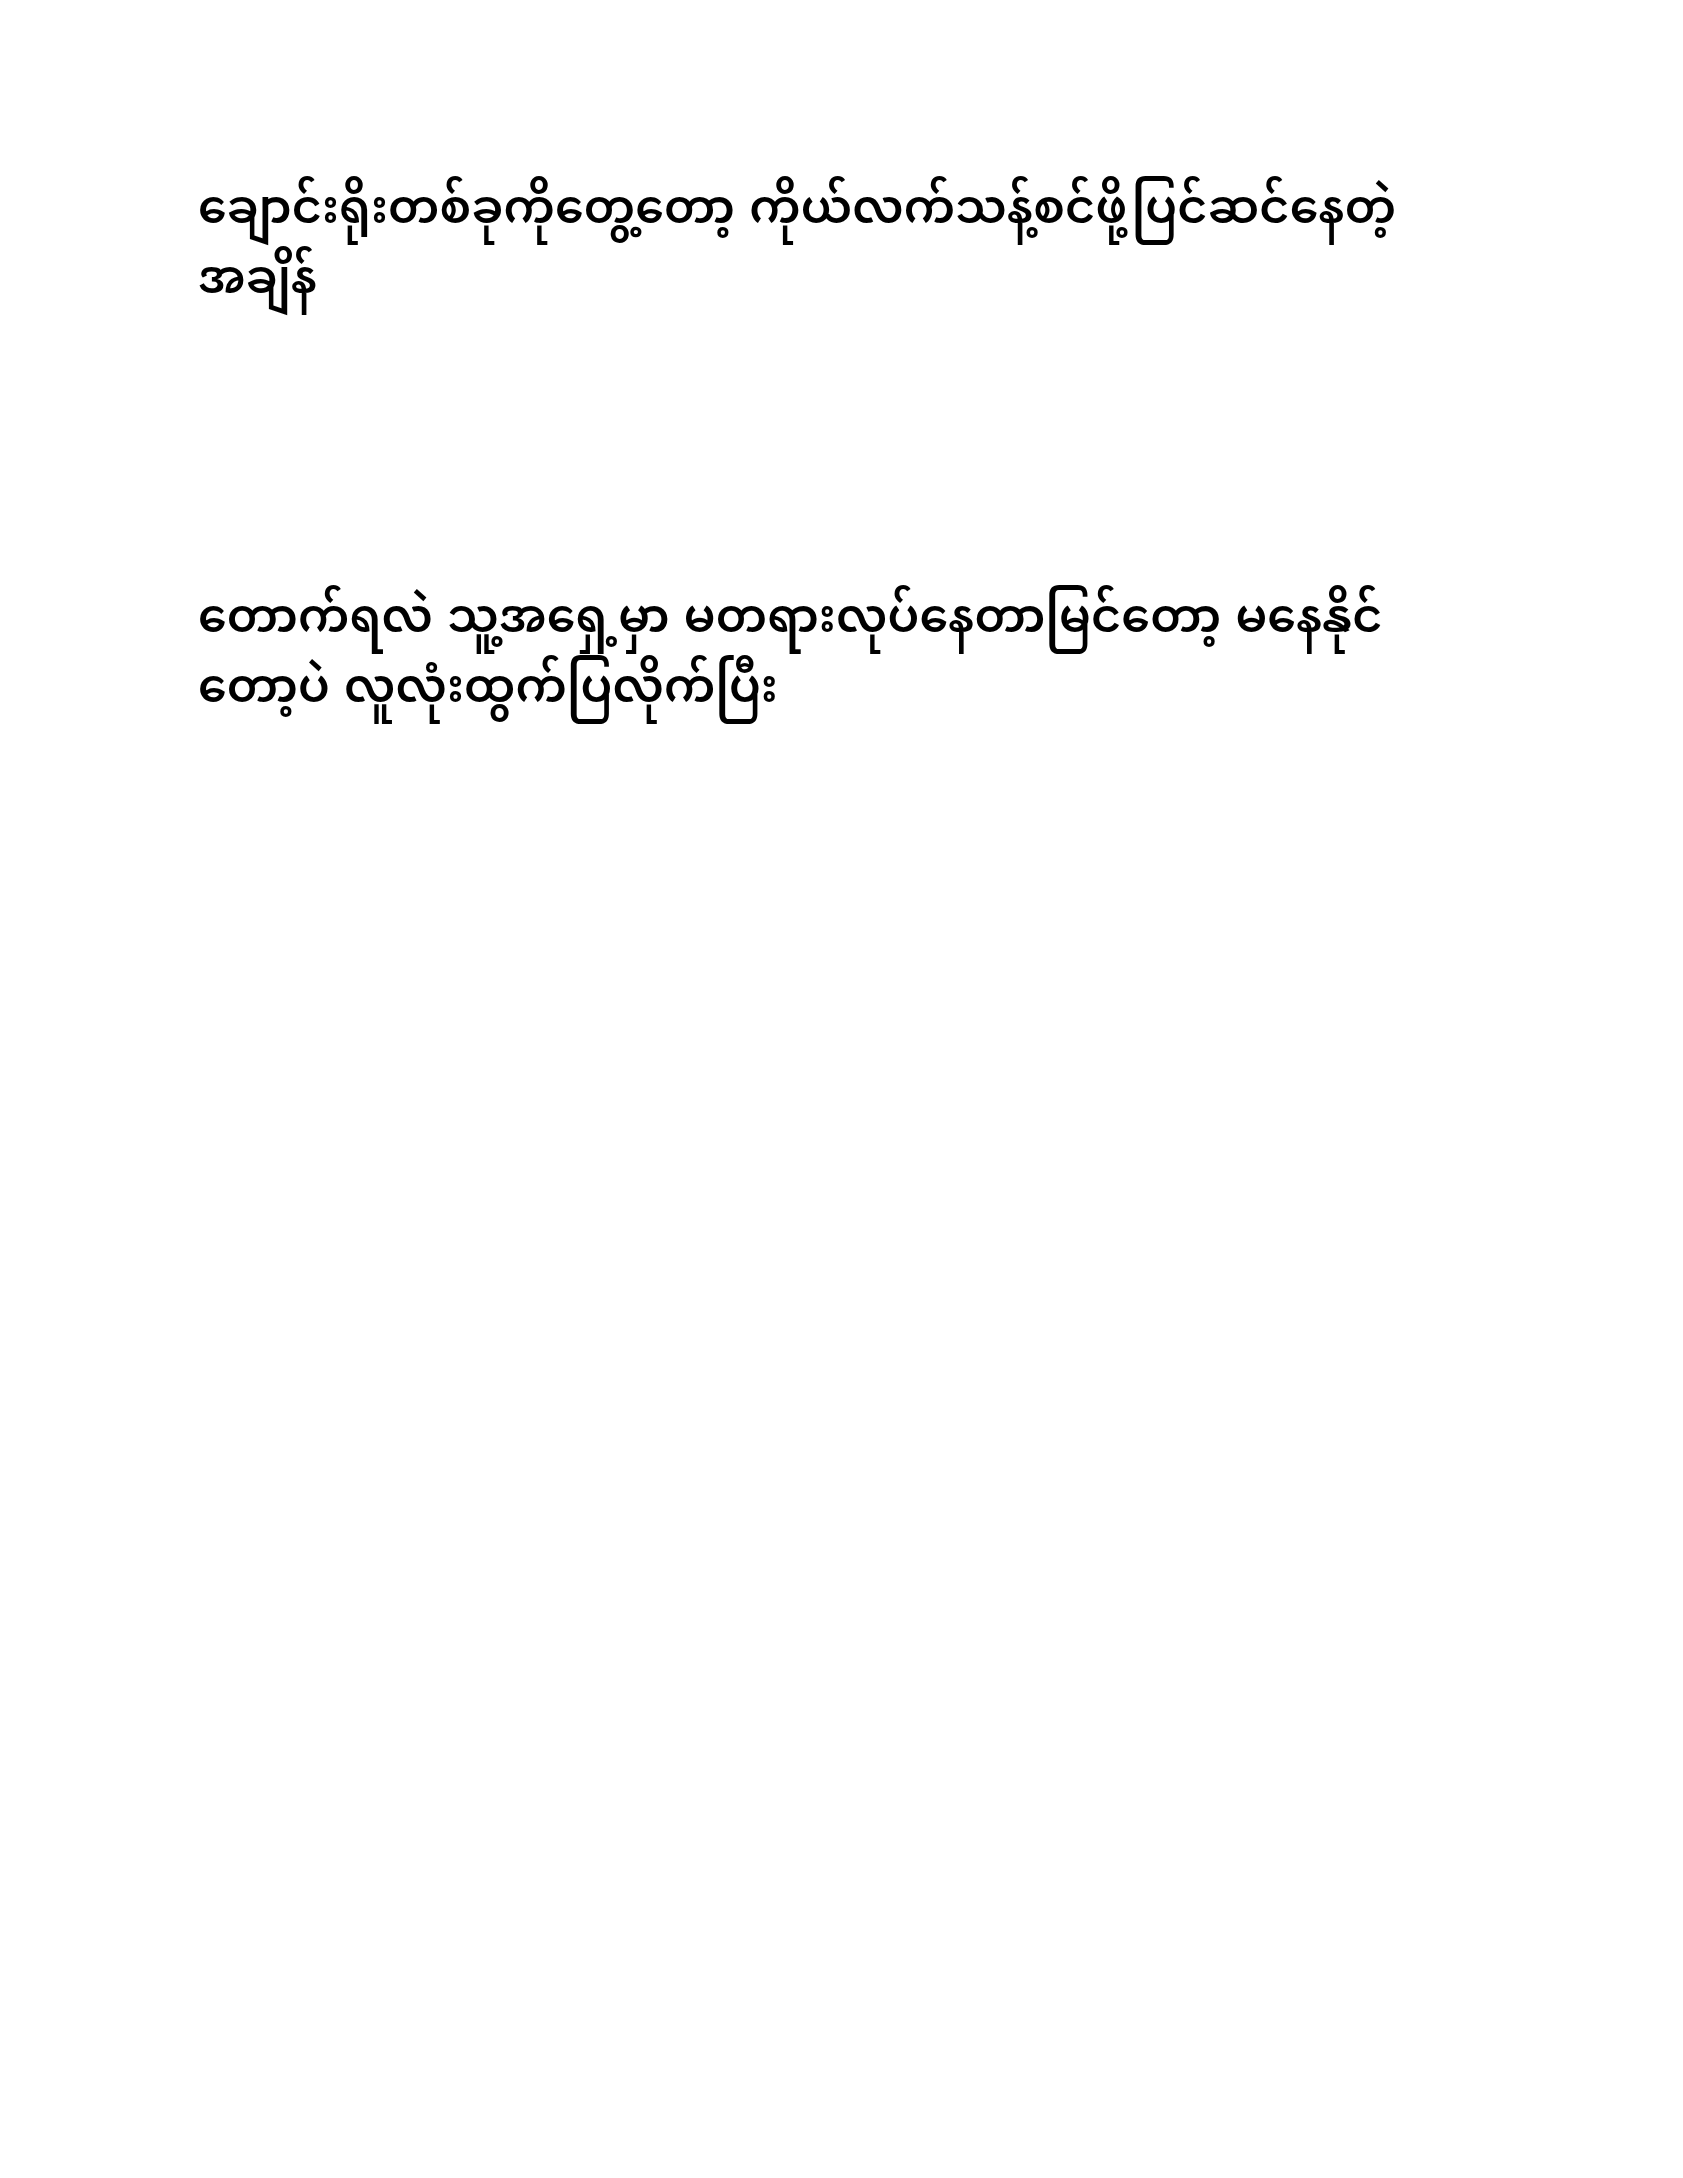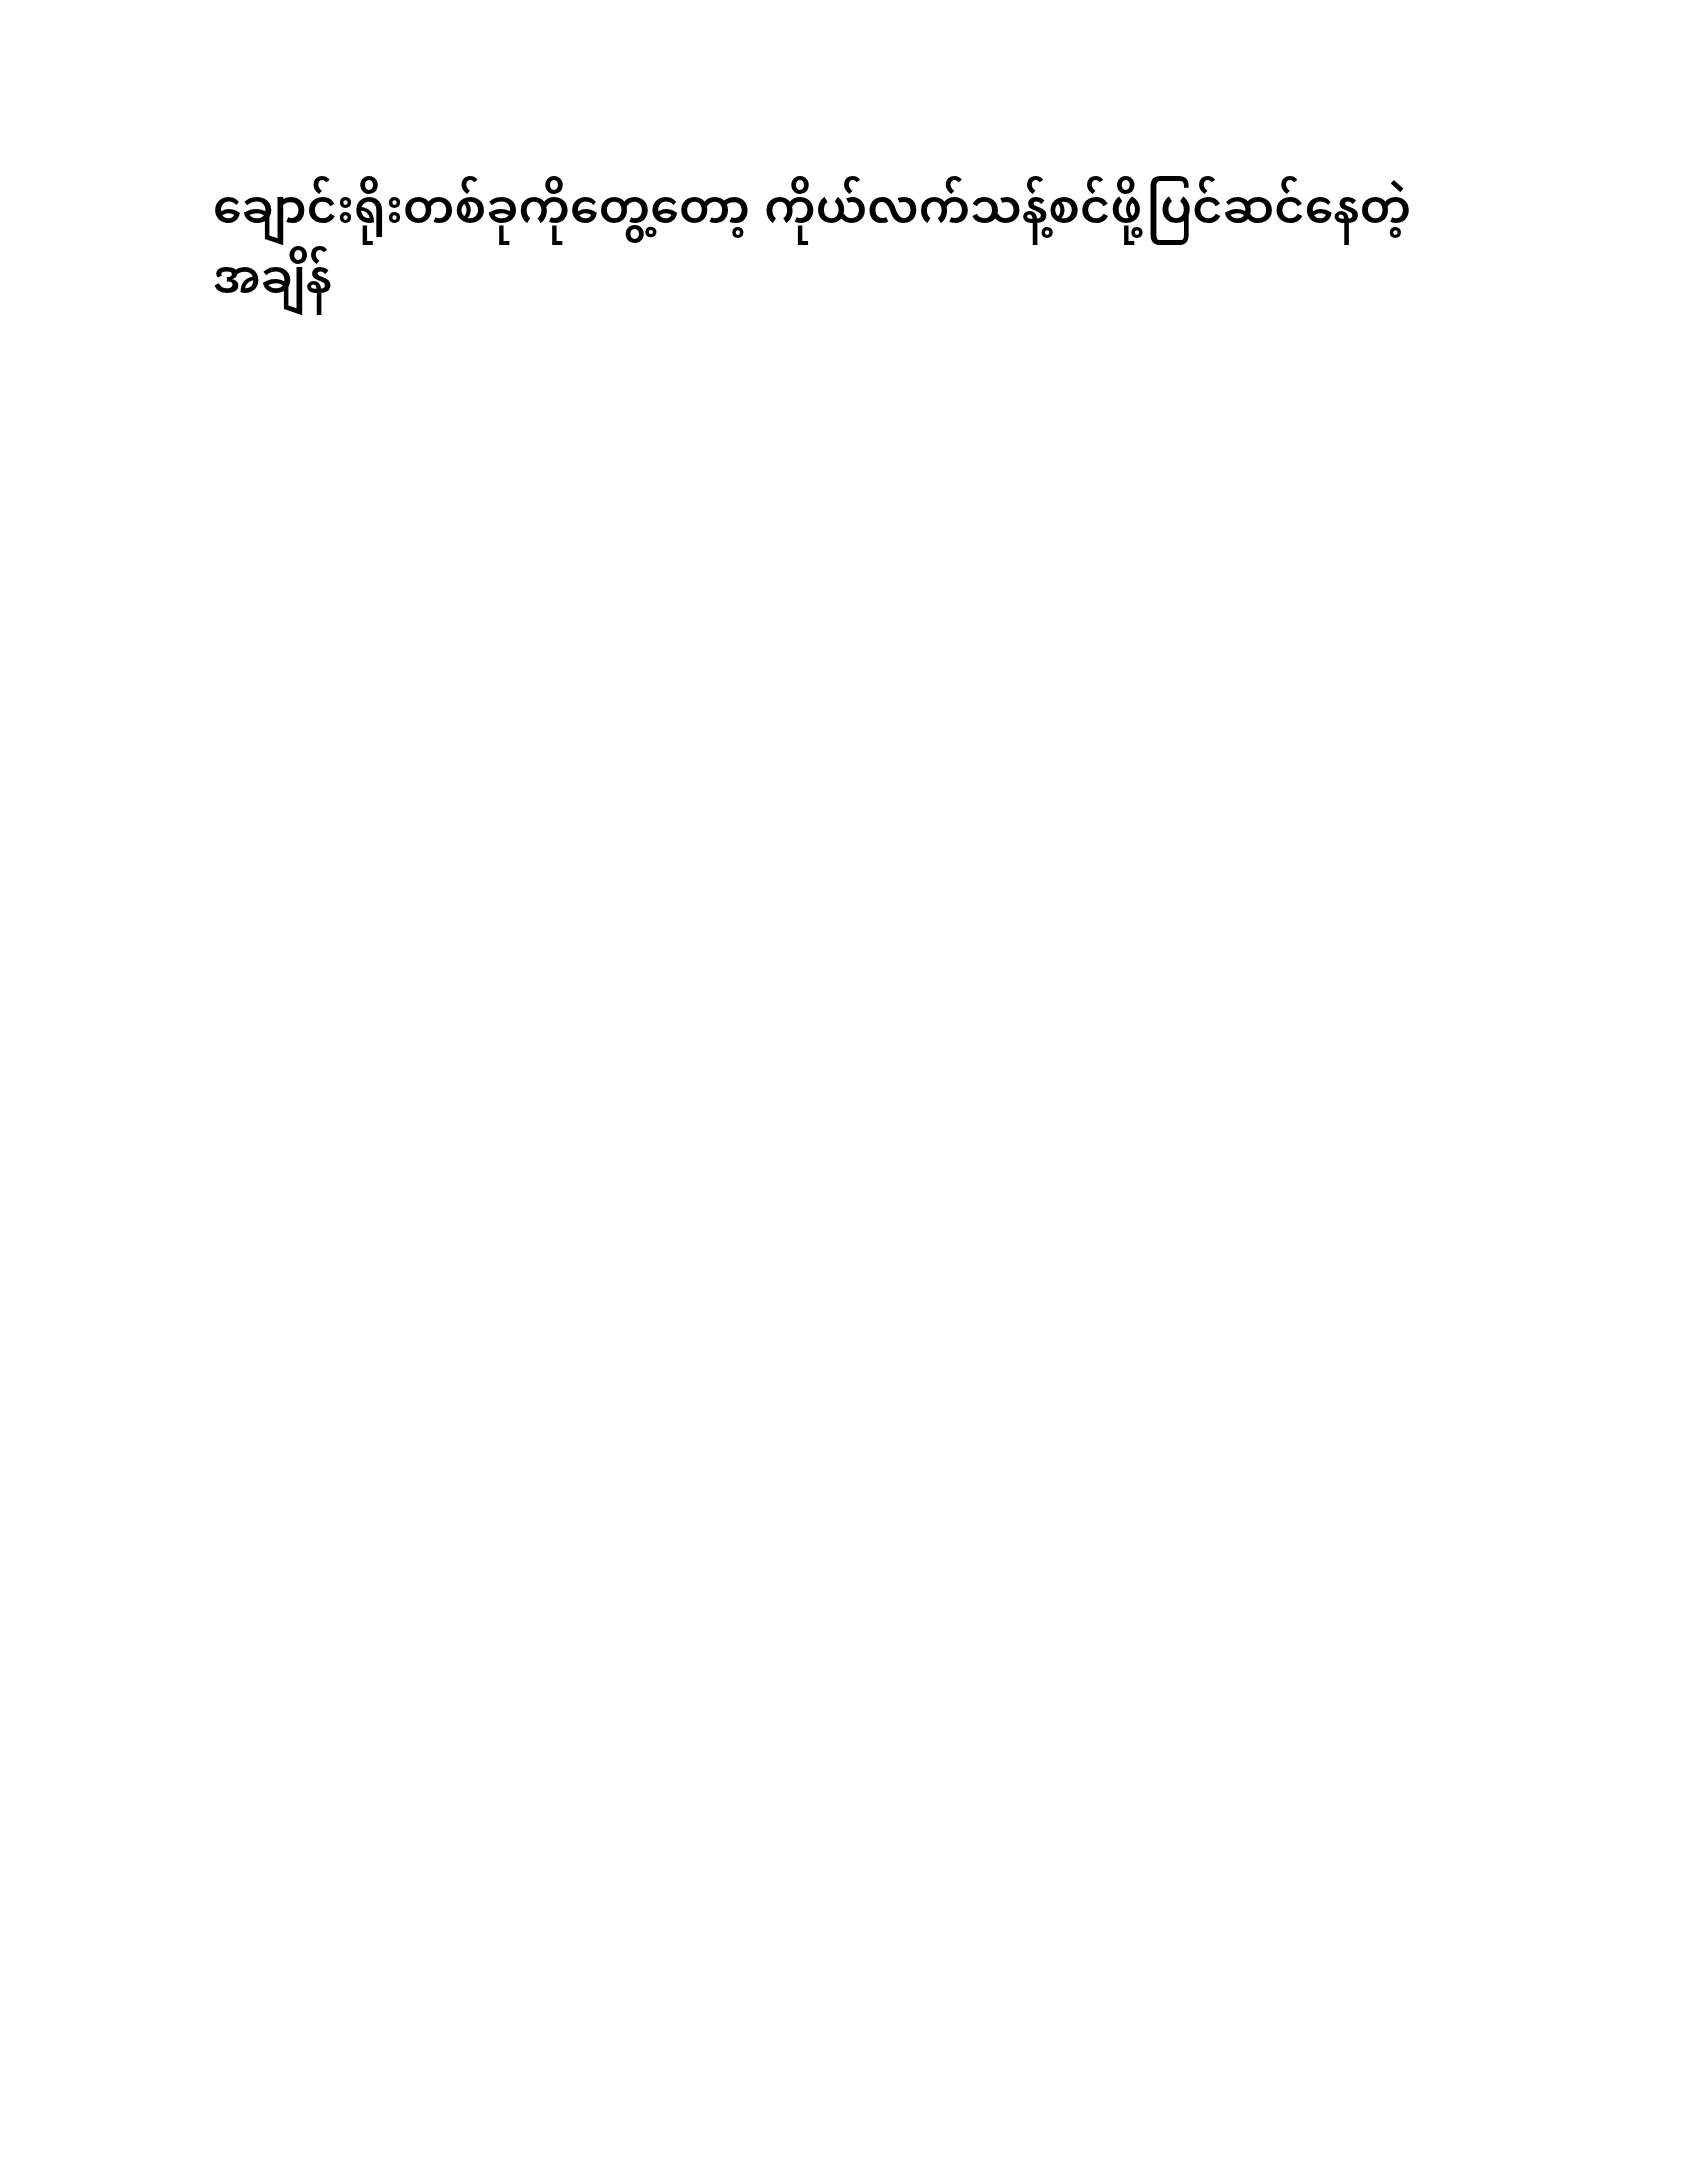--- a/index.html
+++ b/index.html
@@ -19,21 +19,20 @@
     box-sizing: border-box;
     width: 1683px;
     height: 2178px;
     background: #ffffff;
     padding: 178px 213px 0 198px;
     position: relative;
     overflow: hidden;
   }
   .doc-body {
     display: block;
-    margin-left: 15px;
   }
   .para {
     font-size: 46px;
     line-height: 1.52;
     font-weight: 600;
     letter-spacing: 0.2px;
     word-spacing: 2px;
     text-align: left;
     margin: 0;
     color: #000000;
@@ -57,19 +56,20 @@
     <p class="para">ချောင်းရိုးတစ်ခုကိုတွေ့တော့ ကိုယ်လက်သန့်စင်ဖို့ပြင်ဆင်နေတဲ့ အချိန်</p>
 
     <div class="spacer-lg"></div>
 
 
     <div class="spacer-lg"></div>
 
 
     <div class="spacer-md"></div>
 
+    <p class="para">တောက်ရလဲ သူ့အရှေ့မှာ မတရားလုပ်နေတာမြင်တော့ မနေနိုင်တော့ပဲ လူလုံးထွက်ပြလိုက်ပြီး</p>
 
     <div class="spacer-sm"></div>
 
 
   </div>
 </div>
 
 
 </body></html>

